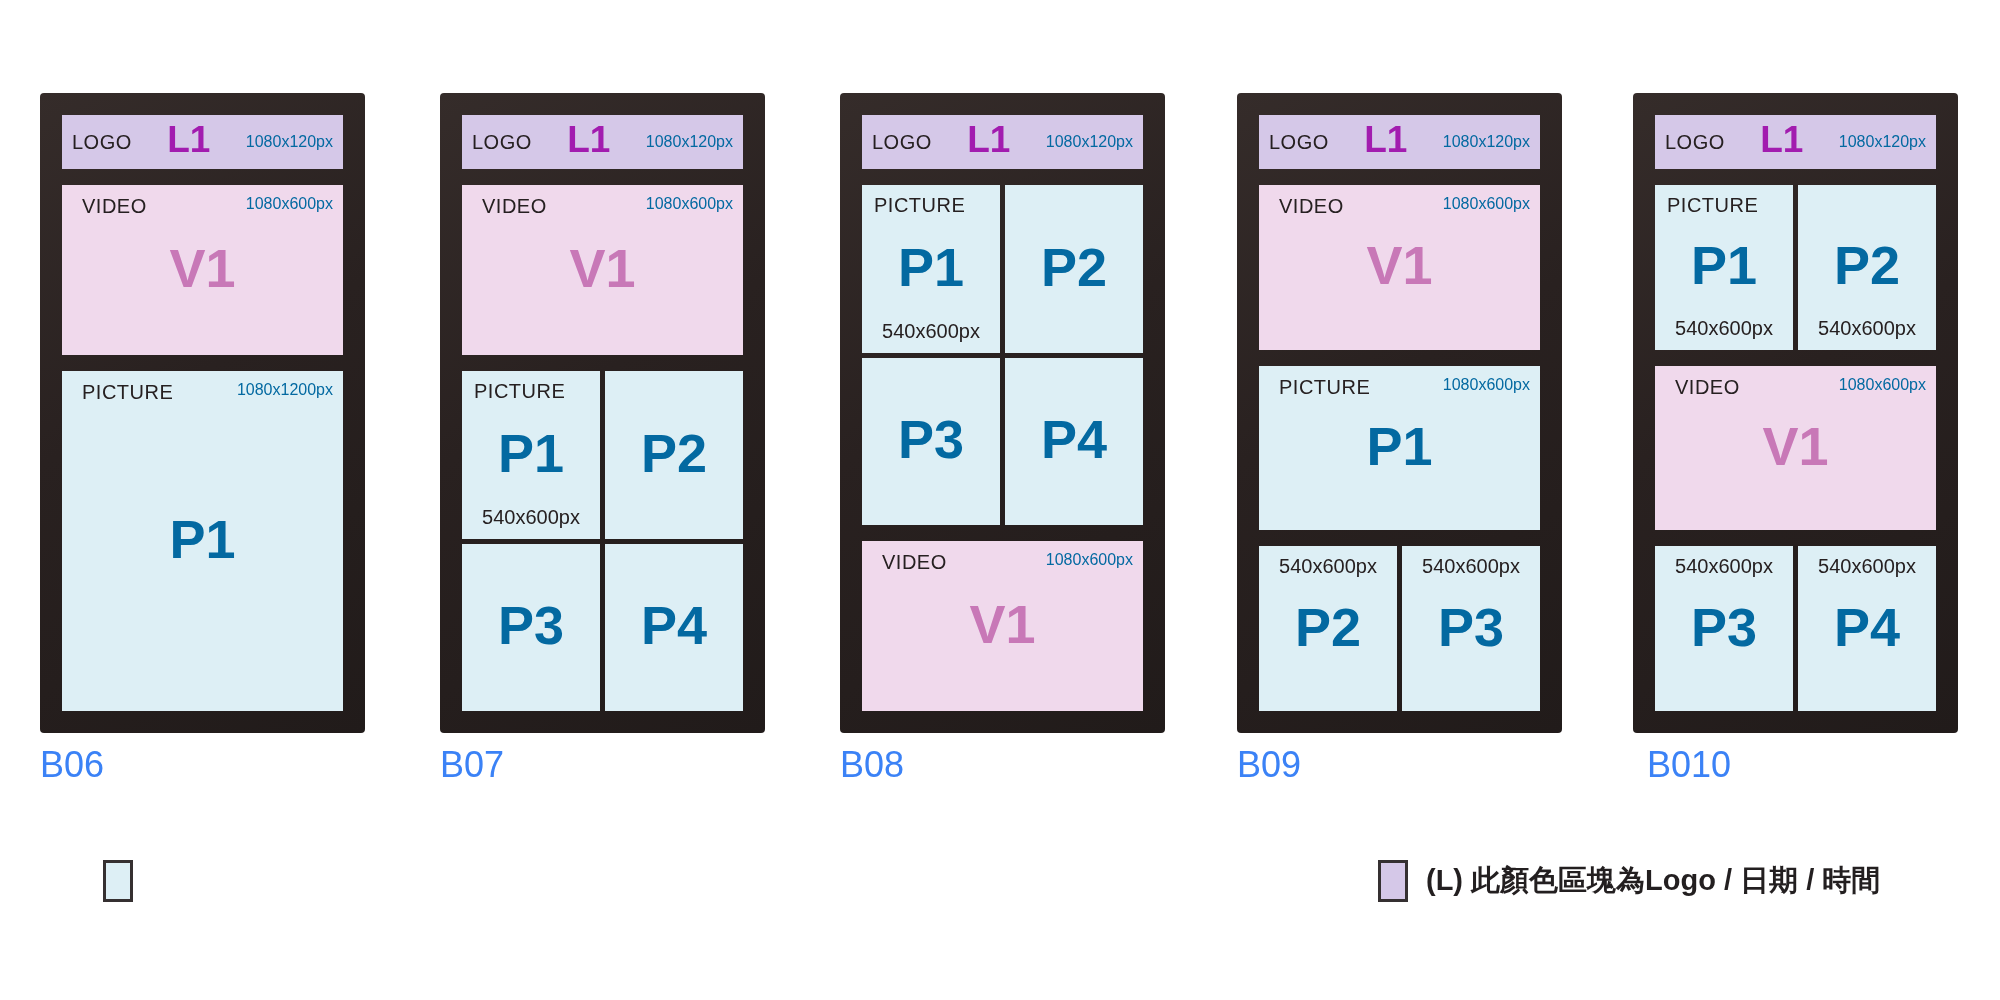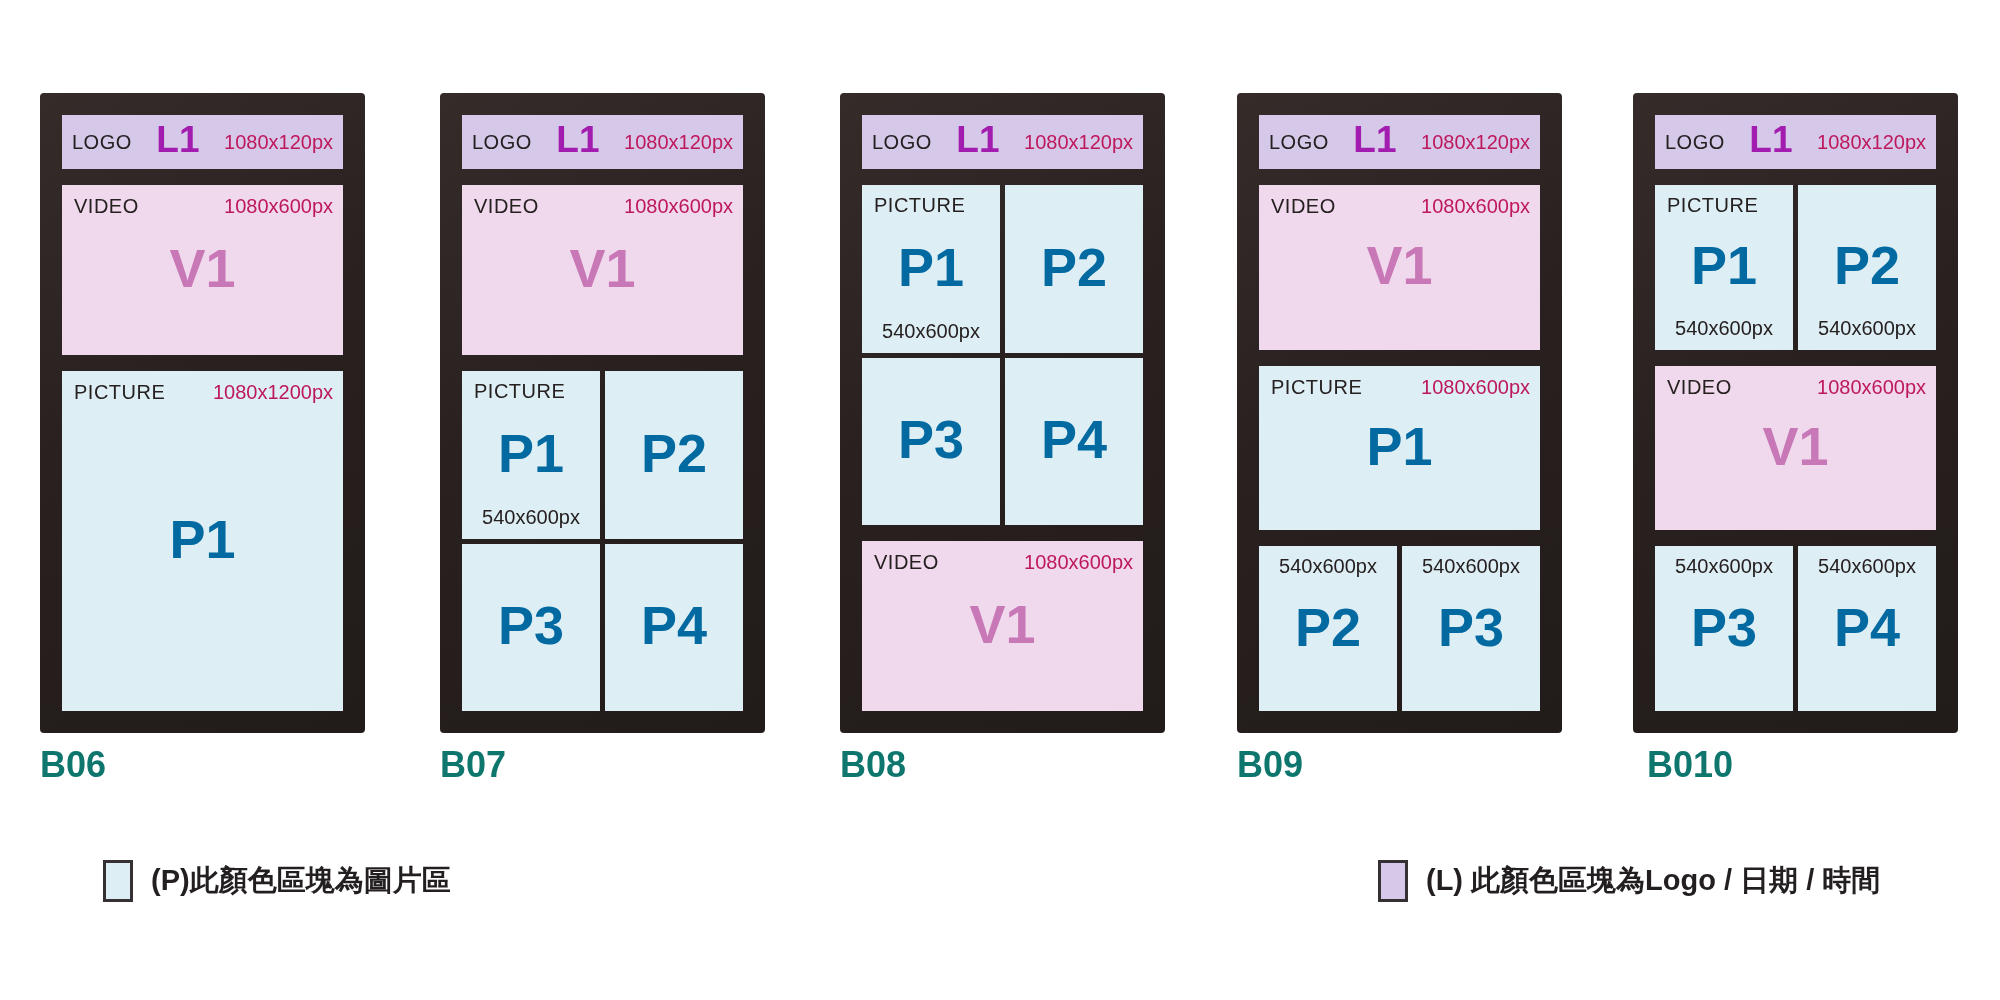--- a/index.html
+++ b/index.html
@@ -27,27 +27,27 @@
     display:flex;align-items:center;justify-content:space-between;
     padding:0 10px;
     background:#d5c8e8;
   }
   .sec-video{background:#f0d9ec;}
   .sec-picture{background:#ddeff5;}
   .grow600{flex-grow:600;flex-basis:0;}
   .grow1200{flex-grow:1200;flex-basis:0;}
   .sec-head{
     display:flex;justify-content:space-between;align-items:flex-start;
-    padding:10px 10px 0 12px;
+    padding:10px 10px 0 20px;
   }
   .slabel{
     font-size:20px;color:#262021;letter-spacing:0.5px;font-weight:500;
   }
   .sdim{
-    font-size:20px;color:#be185d;font-weight:500;
+    font-size:16px;color:#0369a1;font-weight:500;
   }
   .lcode{
     font-size:37px;font-weight:700;color:#a21caf;line-height:1;
     position:relative;top:-3px;
   }
   .code{
     position:absolute;top:50%;left:50%;transform:translate(-50%,-54%);
     font-size:54px;font-weight:700;line-height:1;
   }
   .vcode{color:#c878b7;}
@@ -68,21 +68,21 @@
     position:absolute;bottom:10px;left:50%;transform:translateX(-50%);
     font-size:20px;color:#262021;white-space:nowrap;font-weight:500;
   }
   .celldim-top{
     position:absolute;top:9px;left:50%;transform:translateX(-50%);
     font-size:20px;color:#262021;white-space:nowrap;font-weight:500;
   }
   
   .panel-id{
     position:absolute;top:744px;
-    font-size:36px;font-weight:700;color:#0f766e;letter-spacing:0;
+    font-size:36px;font-weight:400;color:#3b82f6;letter-spacing:0;
   }
   
   .legend-item{position:absolute;top:860px;display:flex;align-items:center;}
   .swatch{
     width:30px;height:42px;box-sizing:border-box;
     border:3px solid #353031;margin-right:18px;flex:0 0 auto;
   }
   .sw-picture{background:#ddeff5;}
   .sw-video{background:#f0d9ec;}
   .sw-ticker{background:#b5b2b3;}
@@ -258,20 +258,19 @@
           <span class="celldim-top">540x600px</span>
           <span class="code pcode">P4</span>
         </div>
       </div>
     </div>
   </div>
   <div class="panel-id" style="left:1647px">B010</div>
 
   <div class="legend-item" style="left:103px">
     <span class="swatch sw-picture"></span>
-    <span class="legend-text">(P)此顏色區塊為圖片區</span>
   </div>
   <div class="legend-item" style="left:1378px">
     <span class="swatch sw-logo"></span>
     <span class="legend-text">(L) 此顏色區塊為Logo / 日期 / 時間</span>
   </div>
 
 </div>
 
 </body></html>

